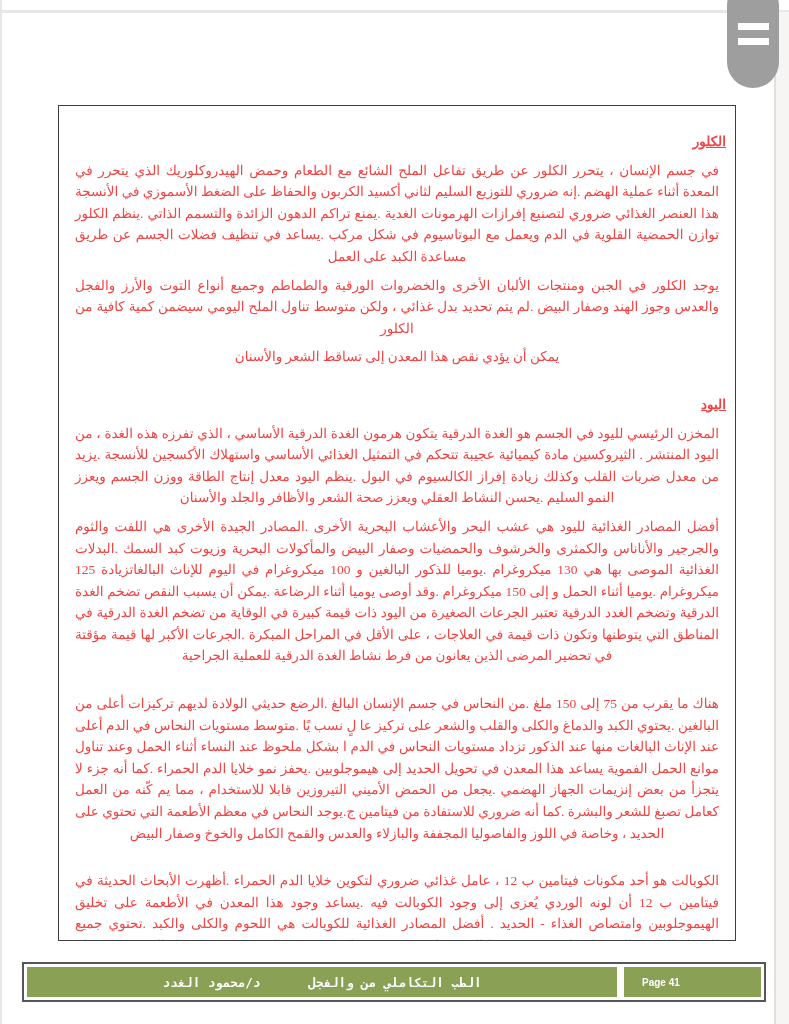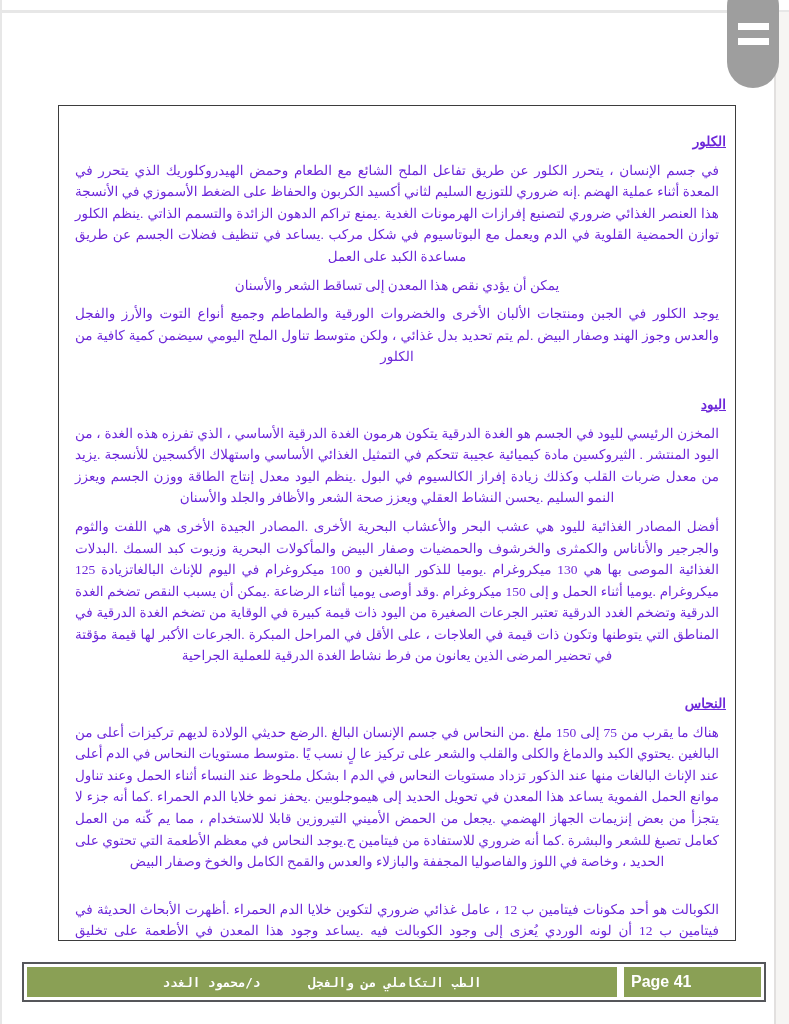--- a/index.html
+++ b/index.html
@@ -21,21 +21,21 @@
   .menu-bar{position:absolute;left:11px;width:31px;height:7px;background:#ffffff;}
   .menu-bar.b1{top:43px;}
   .menu-bar.b2{top:58px;}
 
   
   .doc-box{
     position:absolute;left:58px;top:105px;width:676px;height:834px;
     border:1px solid #3d3d3d;background:#ffffff;overflow:hidden;
   }
   .doc-inner{
-    padding:25px 9px 0 9px;direction:rtl;color:#6d28d9;
+    padding:25px 9px 0 9px;direction:rtl;color:#ef4444;
     font-size:13.5px;line-height:21.6px;
   }
   .section + .section{margin-top:26px;}
   .sec-heading{
     margin:0;font-size:13.5px;font-weight:bold;text-decoration:underline;
     text-align:right;
   }
   .para{margin:7px;text-align:justify;text-align-last:center;}
 
   
@@ -45,22 +45,22 @@
     display:flex;padding:3px;gap:7px;direction:ltr;
   }
   .f-main{
     flex:1;background:#8aa055;color:#ffffff;
     display:flex;direction:rtl;align-items:center;justify-content:center;gap:48px;
     font-family:"DejaVu Sans Mono", monospace;font-size:12.5px;font-weight:bold;
     letter-spacing:0.5px;
   }
   .f-page{
     width:137px;background:#8aa055;color:#ffffff;box-sizing:border-box;
-    display:flex;align-items:center;padding-left:7px;
-    font-family:"Liberation Sans", sans-serif;font-size:16px;font-weight:600;
+    display:flex;align-items:center;padding-left:18px;
+    font-family:"Liberation Sans", sans-serif;font-size:10px;font-weight:600;
   }
 </style>
 </head>
 <body>
 
 <div class="edge-top"></div>
 <div class="edge-left"></div>
 <div class="edge-right-line"></div>
 <div class="edge-right-fill"></div>
 
@@ -70,32 +70,31 @@
     <span class="menu-bar b2"></span>
   </span>
 </div>
 
 <div class="doc-box">
   <div class="doc-inner">
 
     <div class="section">
       <p class="sec-heading">الكلور</p>
       <p class="para">في جسم الإنسان ، يتحرر الكلور عن طريق تفاعل الملح الشائع مع الطعام وحمض الهيدروكلوريك الذي يتحرر في المعدة أثناء عملية الهضم .إنه ضروري للتوزيع السليم لثاني أكسيد الكربون والحفاظ على الضغط الأسموزي في الأنسجة هذا العنصر الغذائي ضروري لتصنيع إفرازات الهرمونات الغدية .يمنع تراكم الدهون الزائدة والتسمم الذاتي .ينظم الكلور توازن الحمضية القلوية في الدم ويعمل مع البوتاسيوم في شكل مركب .يساعد في تنظيف فضلات الجسم عن طريق مساعدة الكبد على العمل</p>
+      <p class="para">يوجد الكلور في الجبن ومنتجات الألبان الأخرى والخضروات الورقية والطماطم وجميع أنواع التوت والأرز والفجل والعدس وجوز الهند وصفار البيض .لم يتم تحديد بدل غذائي ، ولكن متوسط تناول الملح اليومي سيضمن كمية كافية من الكلور</p>
       <p class="para">يمكن أن يؤدي نقص هذا المعدن إلى تساقط الشعر والأسنان</p>
-      <p class="para">يوجد الكلور في الجبن ومنتجات الألبان الأخرى والخضروات الورقية والطماطم وجميع أنواع التوت والأرز والفجل والعدس وجوز الهند وصفار البيض .لم يتم تحديد بدل غذائي ، ولكن متوسط تناول الملح اليومي سيضمن كمية كافية من الكلور</p>
     </div>
 
     <div class="section">
       <p class="sec-heading">اليود</p>
       <p class="para">المخزن الرئيسي لليود في الجسم هو الغدة الدرقية يتكون هرمون الغدة الدرقية الأساسي ، الذي تفرزه هذه الغدة ، من اليود المنتشر . الثيروكسين مادة كيميائية عجيبة تتحكم في التمثيل الغذائي الأساسي واستهلاك الأكسجين للأنسجة .يزيد من معدل ضربات القلب وكذلك زيادة إفراز الكالسيوم في البول .ينظم اليود معدل إنتاج الطاقة ووزن الجسم ويعزز النمو السليم .يحسن النشاط العقلي ويعزز صحة الشعر والأظافر والجلد والأسنان</p>
       <p class="para">أفضل المصادر الغذائية لليود هي عشب البحر والأعشاب البحرية الأخرى .المصادر الجيدة الأخرى هي اللفت والثوم والجرجير والأناناس والكمثرى والخرشوف والحمضيات وصفار البيض والمأكولات البحرية وزيوت كبد السمك .البدلات الغذائية الموصى بها هي 130 ميكروغرام .يوميا للذكور البالغين و 100 ميكروغرام في اليوم للإناث البالغاتزيادة 125 ميكروغرام .يوميا أثناء الحمل و إلى 150 ميكروغرام .وقد أوصى يوميا أثناء الرضاعة .يمكن أن يسبب النقص تضخم الغدة الدرقية وتضخم الغدد الدرقية تعتبر الجرعات الصغيرة من اليود ذات قيمة كبيرة في الوقاية من تضخم الغدة الدرقية في المناطق التي يتوطنها وتكون ذات قيمة في العلاجات ، على الأقل في المراحل المبكرة .الجرعات الأكبر لها قيمة مؤقتة في تحضير المرضى الذين يعانون من فرط نشاط الغدة الدرقية للعملية الجراحية</p>
     </div>
 
     <div class="section">
-      <p class="sec-heading">النحاس</p>
       <p class="para">هناك ما يقرب من 75 إلى 150 ملغ .من النحاس في جسم الإنسان البالغ .الرضع حديثي الولادة لديهم تركيزات أعلى من البالغين .يحتوي الكبد والدماغ والكلى والقلب والشعر على تركيز عا لٍ نسب يًا .متوسط مستويات النحاس في الدم أعلى عند الإناث البالغات منها عند الذكور تزداد مستويات النحاس في الدم ا بشكل ملحوظ عند النساء أثناء الحمل وعند تناول موانع الحمل الفموية يساعد هذا المعدن في تحويل الحديد إلى هيموجلوبين .يحفز نمو خلايا الدم الحمراء .كما أنه جزء لا يتجزأ من بعض إنزيمات الجهاز الهضمي .يجعل من الحمض الأميني التيروزين قابلا للاستخدام ، مما يم كّنه من العمل كعامل تصبغ للشعر والبشرة .كما أنه ضروري للاستفادة من فيتامين ج.يوجد النحاس في معظم الأطعمة التي تحتوي على الحديد ، وخاصة في اللوز والفاصوليا المجففة والبازلاء والعدس والقمح الكامل والخوخ وصفار البيض</p>
     </div>
 
     <div class="section">
       <p class="para">الكوبالت هو أحد مكونات فيتامين ب 12 ، عامل غذائي ضروري لتكوين خلايا الدم الحمراء .أظهرت الأبحاث الحديثة في فيتامين ب 12 أن لونه الوردي يُعزى إلى وجود الكوبالت فيه .يساعد وجود هذا المعدن في الأطعمة على تخليق الهيموجلوبين وامتصاص الغذاء - الحديد . أفضل المصادر الغذائية للكوبالت هي اللحوم والكلى والكبد .تحتوي جميع الخضار الورقية الخضراء على قدر من هذا المعدن لم يتم تحديد بدل يومي . فقط كمية صغيرة تصل إلى8  ميكروغرام .تعتبر ضرورية</p>
     </div>
 
   </div>
 </div>
 

